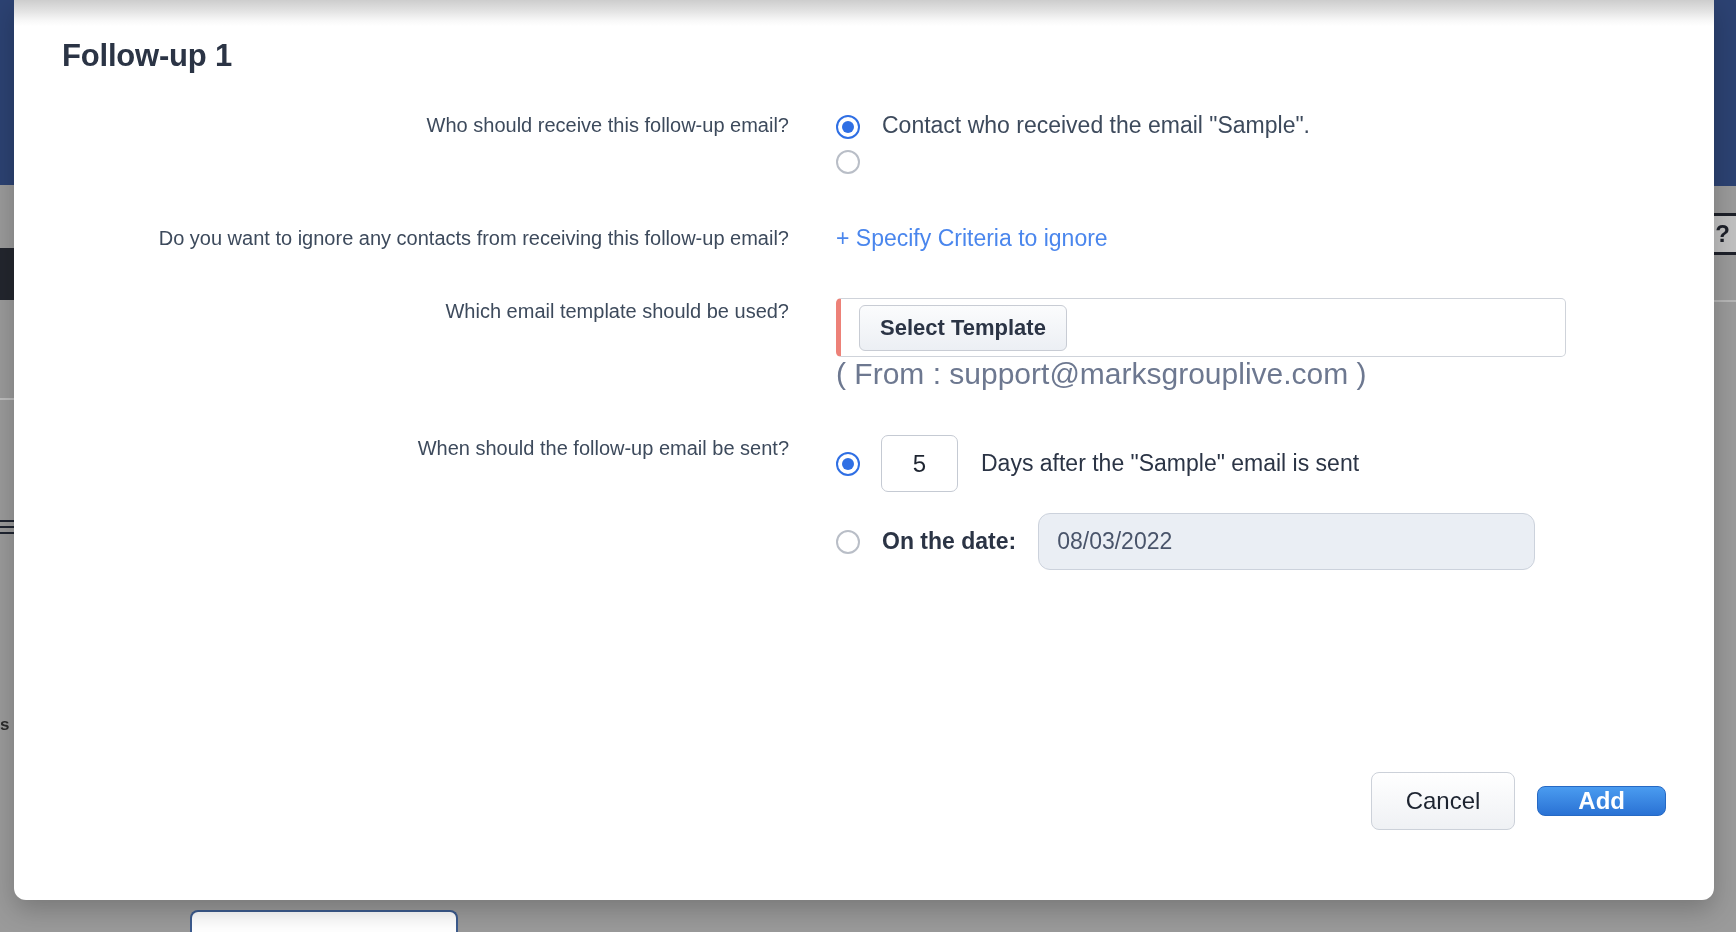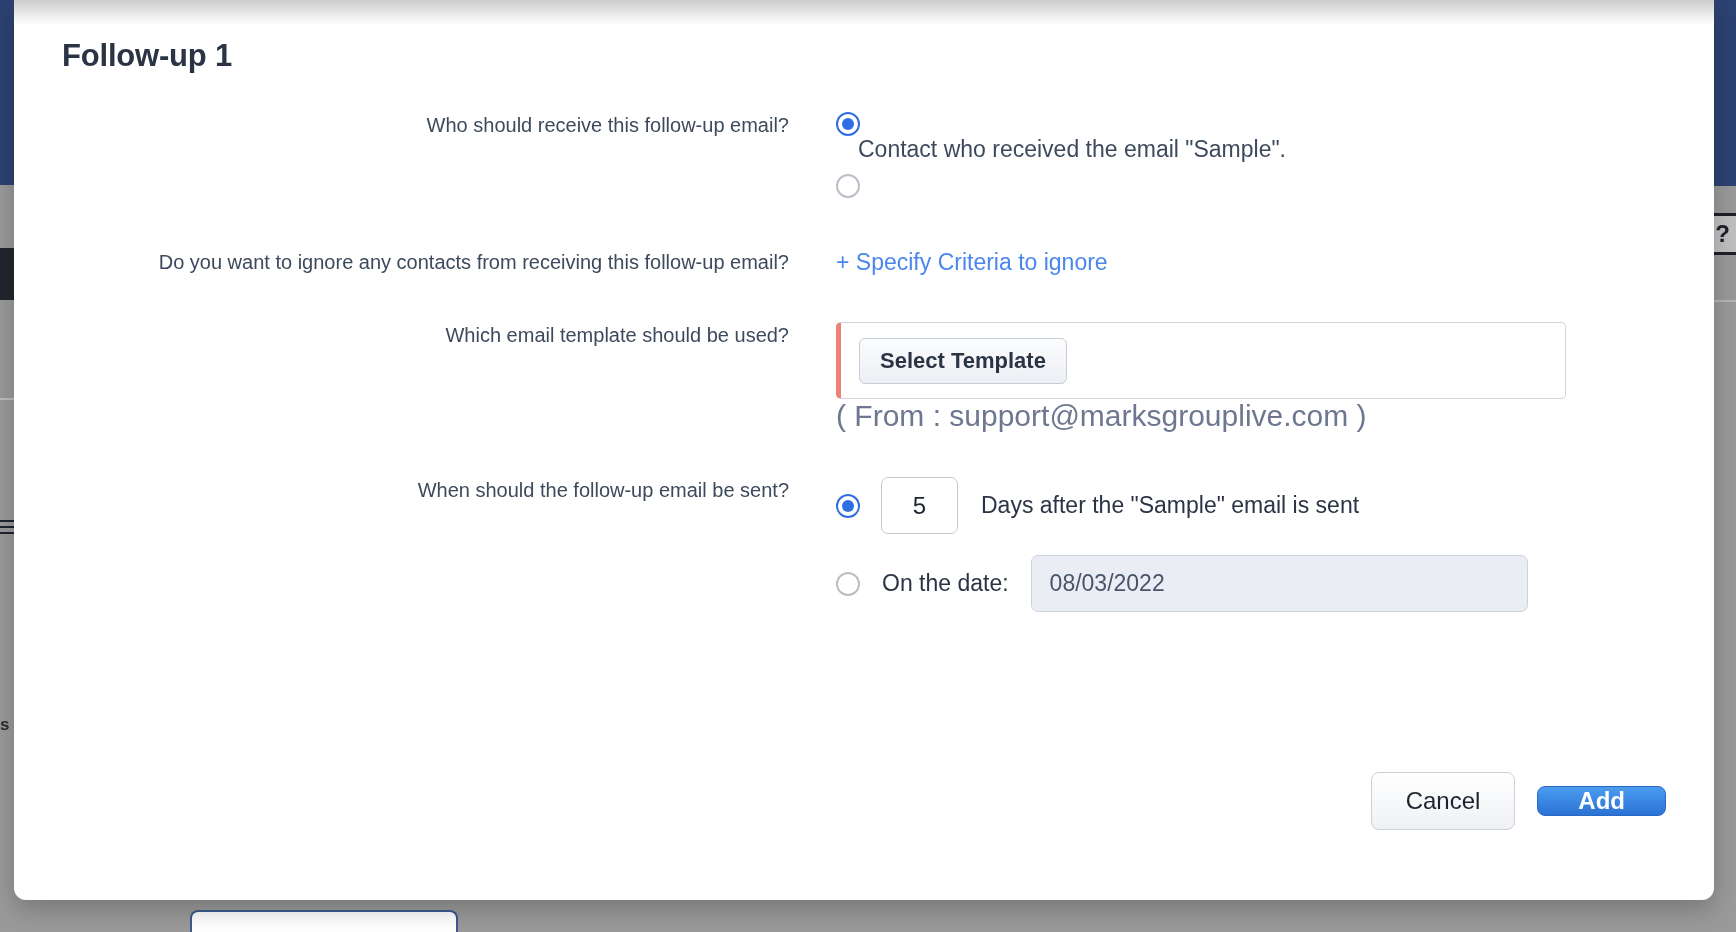--- a/index.html
+++ b/index.html
@@ -91,42 +91,42 @@
     width: 775px;
     text-align: right;
     padding-right: 0;
     font-size: 20px;
     color: #3d4a5c;
     line-height: 1.36;
   }
   .field { padding-left: 47px; flex: 1; }
 
   
-  .radio-line { display: flex; align-items: flex-start; margin-bottom: 11px; flex-direction: column; }
+  .radio-line { display: flex; align-items: flex-end; margin-bottom: 11px; }
   .radio {
     width: 24px; height: 24px; border-radius: 50%;
     border: 2px solid #b9bec7; background: #fff;
     flex: 0 0 auto; position: relative;
   }
   .radio.on { border: 2px solid #2f6fe4; }
   .radio.on::after {
     content: ""; position: absolute; left: 4px; top: 4px;
     width: 12px; height: 12px; border-radius: 50%;
     background: #2f6fe4;
   }
   .radio-text { margin-left: 22px; font-size: 23px; color: #3d4a5c; }
 
   .link {
     font-size: 23px; color: #4a86ed; cursor: pointer; display: inline-block;
   }
 
   
   .tpl-wrap {
     position: relative;
-    width: 730px; height: 77px;
+    width: 730px; height: 59px;
     border: 1px solid #cfd3da;
     border-left: 5px solid #ed8178;
     border-radius: 5px;
     background: #ffffff;
     display: flex; align-items: center;
   }
   .tpl-btn {
     margin-left: 18px;
     padding: 9px 20px;
     font-size: 22px; color: #2b3445; font-weight: 600;
@@ -144,25 +144,25 @@
   .num-input {
     width: 77px; height: 57px;
     border: 1px solid #c5cad3; border-radius: 7px;
     background: #fff;
     text-align: center;
     font-size: 24px; color: #1d2430;
     margin-left: 21px;
     font-family: "Liberation Sans", sans-serif;
   }
   .when-text { margin-left: 23px; font-size: 23px; color: #2b3445; }
-  .on-date-label { margin-left: 22px; font-size: 23px; color: #2b3445; font-weight: 400; }
+  .on-date-label { margin-left: 22px; font-size: 23px; color: #2b3445; font-weight: 700; }
   .date-input {
     margin-left: 22px;
     width: 497px; height: 57px;
-    border: 1px solid #ccd2dc; border-radius: 7px;
+    border: 1px solid #ccd2dc; border-radius: 12px;
     background: #eaeef4;
     color: #49546a; font-size: 23px;
     padding: 0 18px;
     font-family: "Liberation Sans", sans-serif;
   }
 
   
   .footer {
     position: absolute; right: 48px; bottom: 70px;
     display: flex; gap: 22px; align-items: center;

